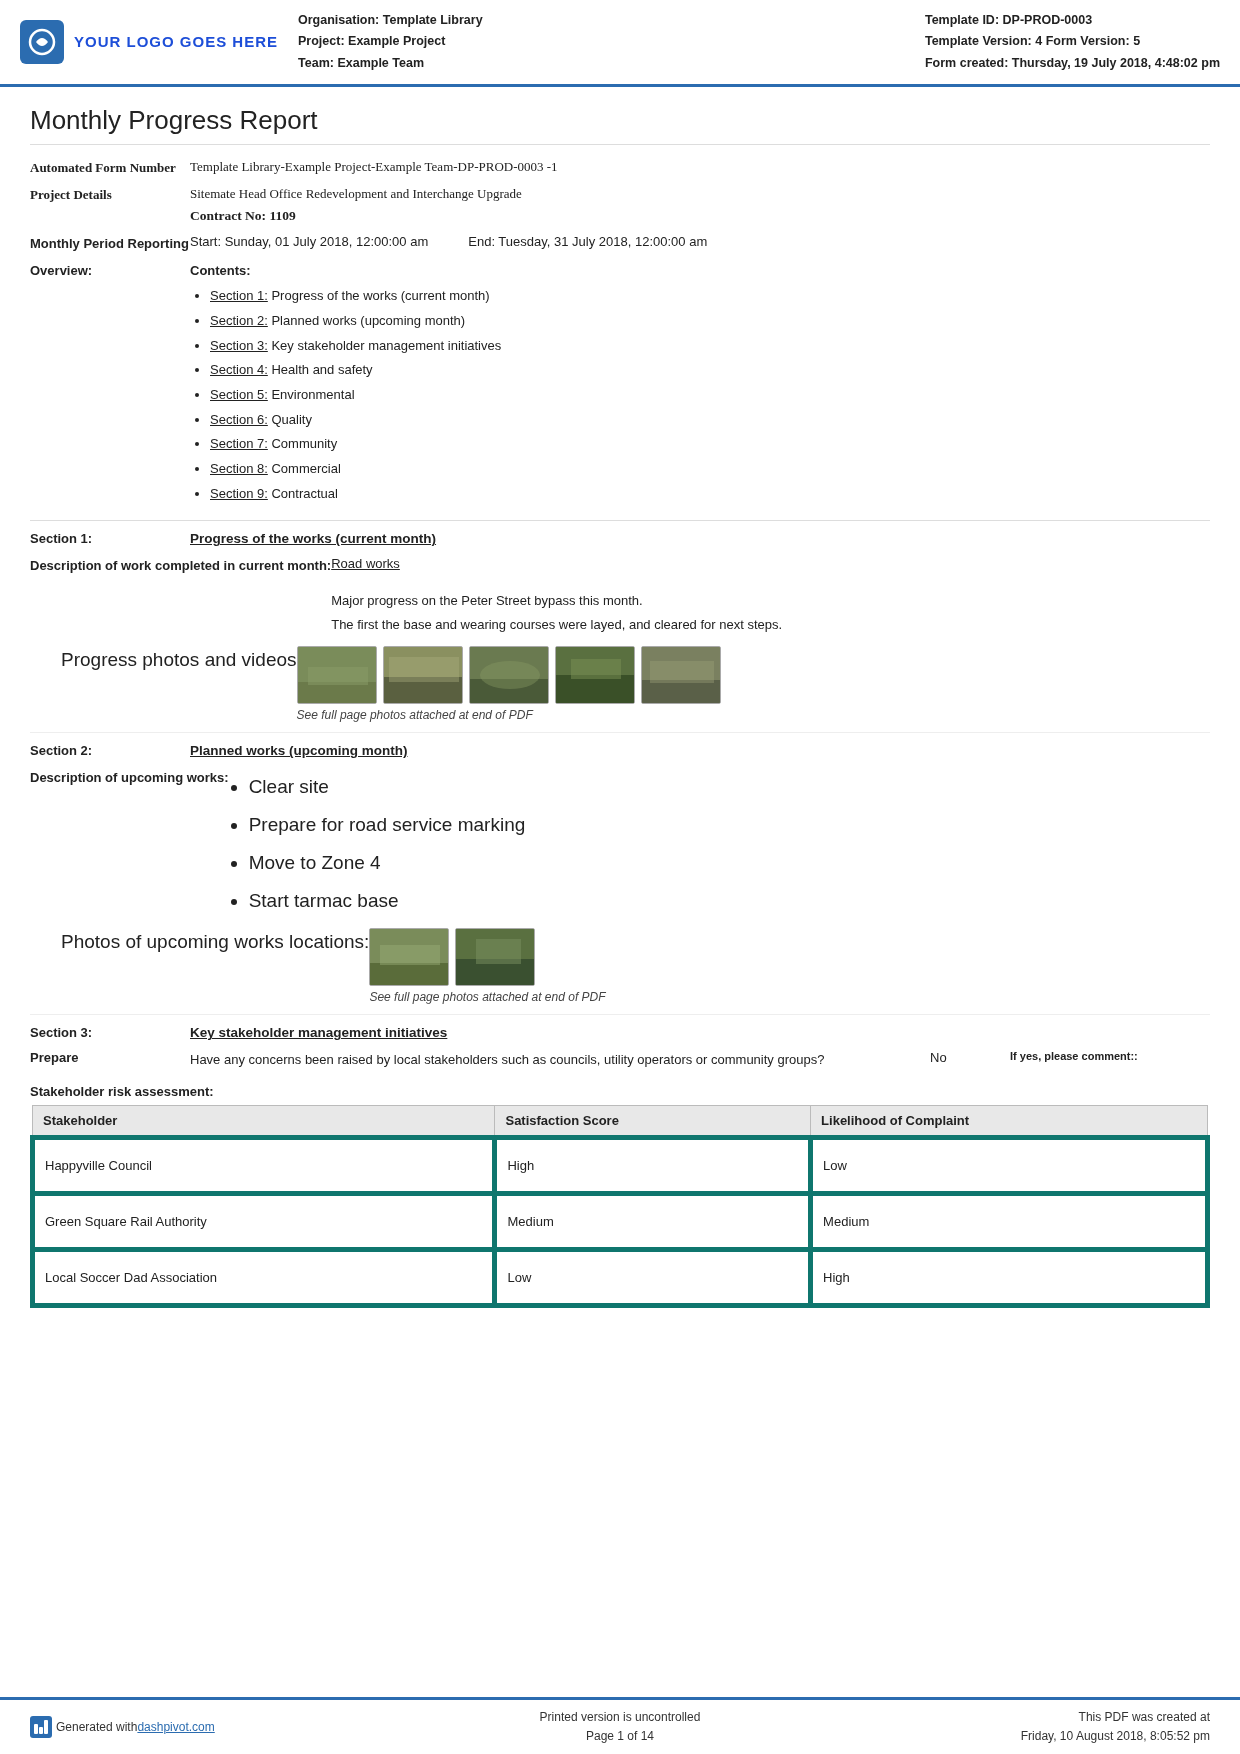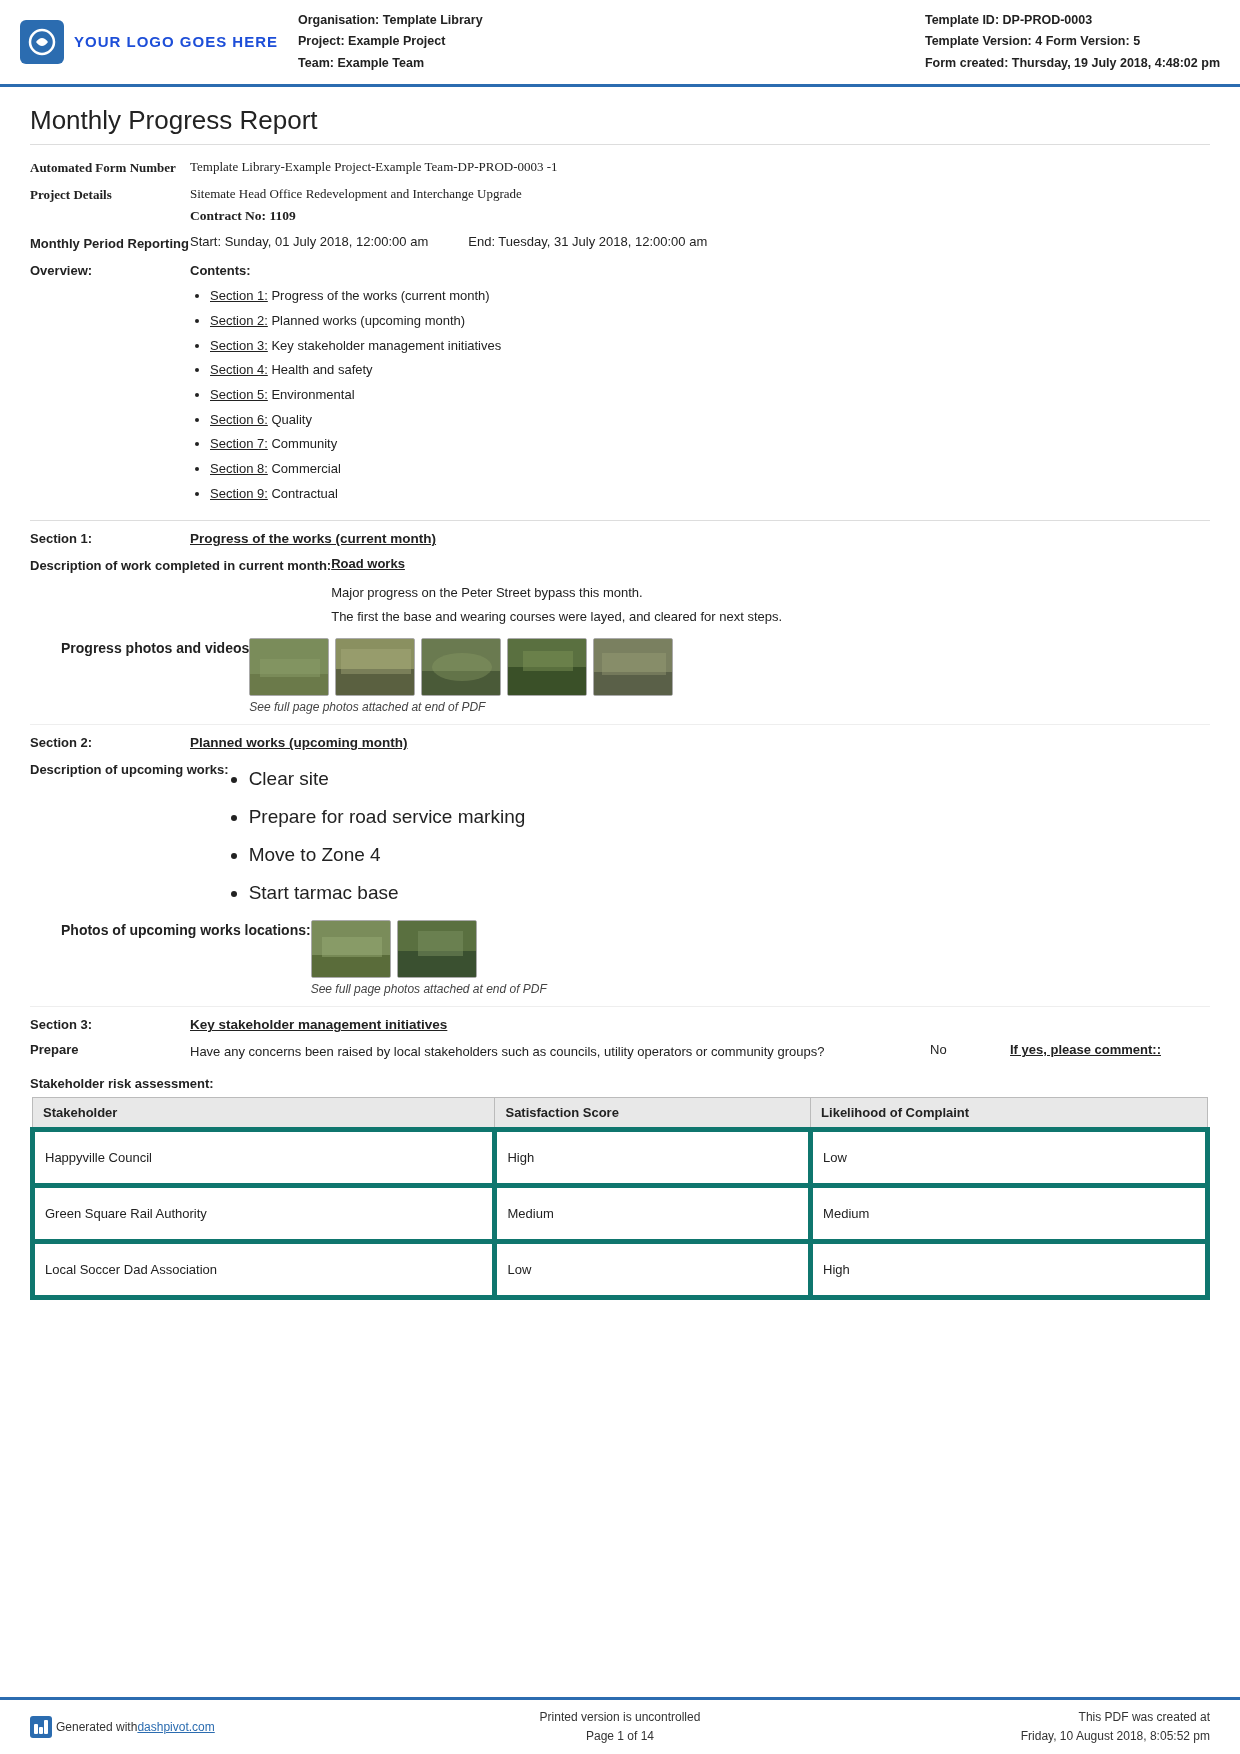--- a/index.html
+++ b/index.html
@@ -182,38 +182,38 @@
       min-width: 160px;
       font-size: 13px;
       flex-shrink: 0;
       line-height: 1.5;
     }
     .desc-value {
       flex: 1;
       font-size: 13px;
     }
     .desc-value .work-title {
-      font-weight: bold;
+      font-weight: normal;
       text-decoration: underline;
-      margin-bottom: 12px;
+      margin-bottom: 20px;
     }
     .desc-value p {
       margin-bottom: 4px;
       line-height: 1.5;
     }
     
     .photos-row {
       display: flex;
       margin-bottom: 10px;
       align-items: flex-start;
     }
     .photos-label {
-      font-weight: bold;
+      font-weight: normal;
       min-width: 160px;
-      font-size: 14px;
+      font-size: 19px;
       flex-shrink: 0;
       line-height: 1.5;
       padding-left: 31px;
     }
     .photos-value {
       flex: 1;
     }
     .photo-thumbs {
       display: flex;
       gap: 6px;
@@ -270,22 +270,21 @@
       font-size: 13px;
       line-height: 1.5;
     }
     .question-no {
       min-width: 80px;
       font-size: 13px;
     }
     .question-comment {
       min-width: 200px;
       font-weight: bold;
-      font-size: 13px;
-      text-decoration: underline;
+      font-size: 11px;
     }
     
     .stakeholder-section {
       margin-top: 14px;
       margin-bottom: 14px;
     }
     .stakeholder-title {
       font-weight: bold;
       font-size: 13px;
       margin-bottom: 6px;

